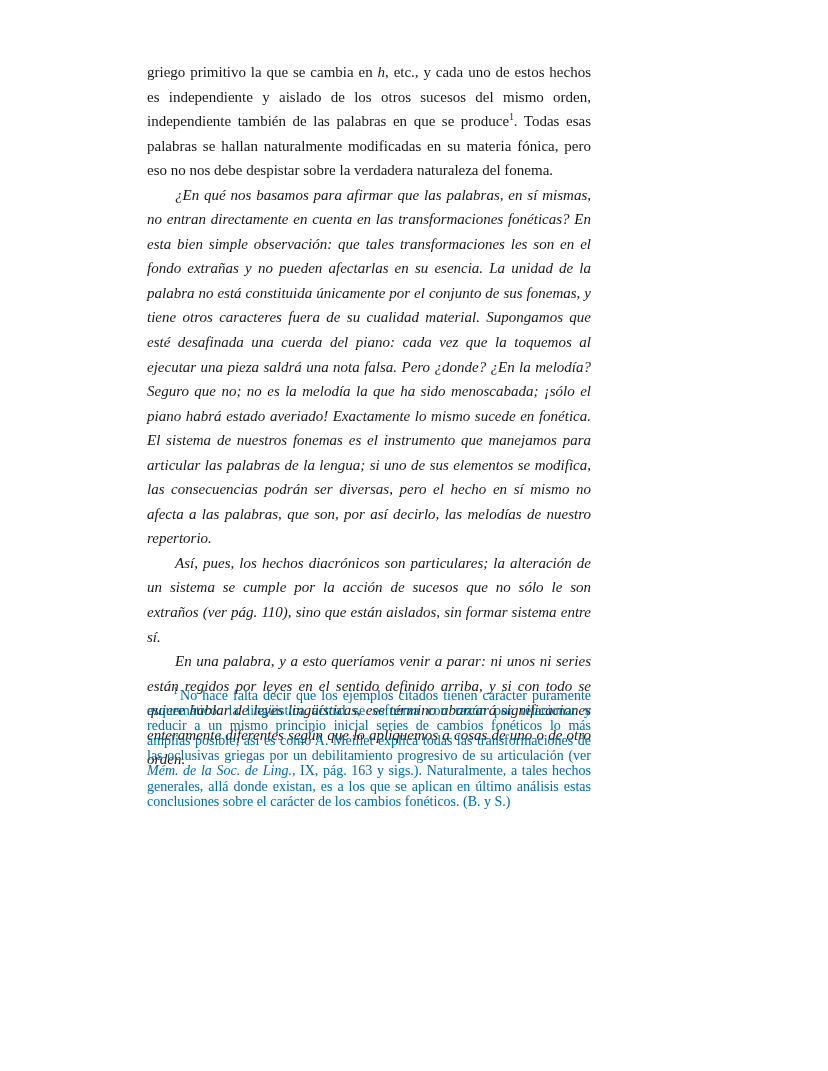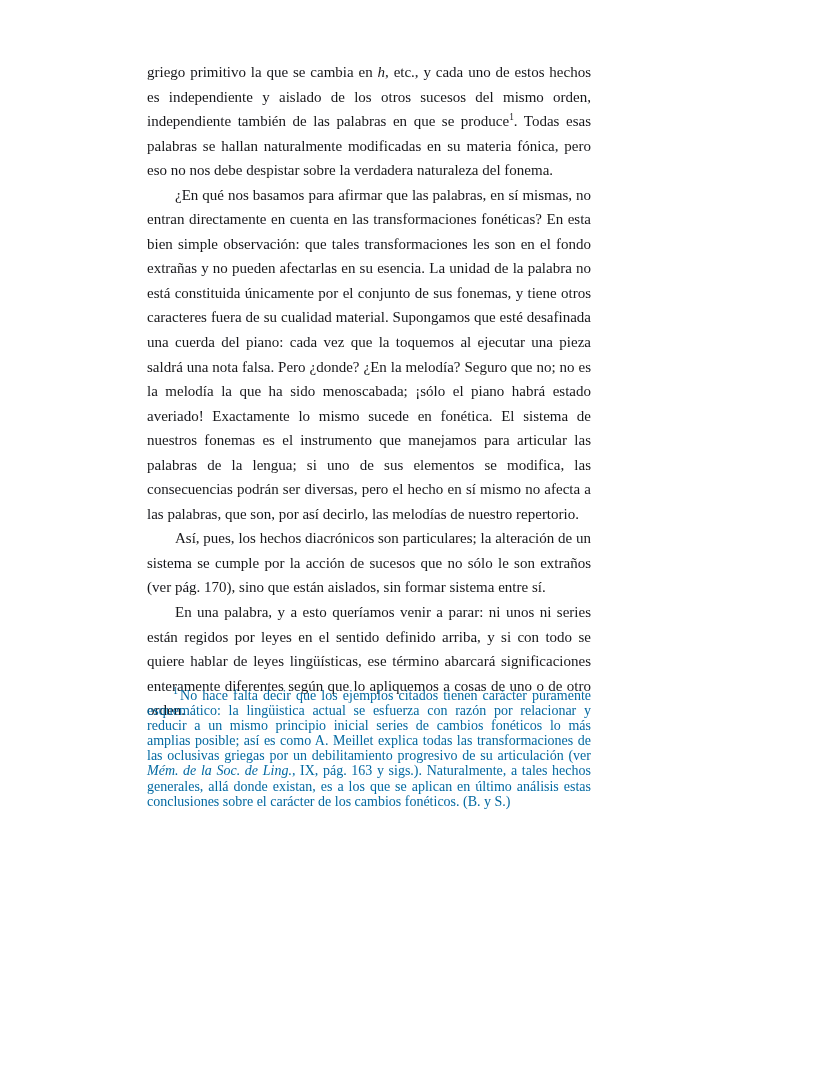--- a/index.html
+++ b/index.html
@@ -54,20 +54,21 @@
     text-align: justify;
     text-justify: inter-word;
     hyphens: manual;
   }
   .body-text p {
     margin: 0;
     text-indent: 0;
   }
   .body-text p.indented {
     text-indent: 28px;
+    font-style: italic;
   }
   .body-text em {
     font-style: italic;
   }
   sup.fn-ref {
     font-size: 0.62em;
     vertical-align: super;
     line-height: 0;
   }
 
@@ -101,21 +102,21 @@
 <body>
 
 <div class="page">
 
   <div class="content-frame">
 
 
     <div class="body-text">
         <p><span>griego primitivo la que se cambia en </span><em>h</em><span>, etc., y cada uno de estos hechos es independiente y aislado de los otros sucesos del mismo orden, independiente también de las palabras en que se produce</span><sup class="fn-ref">1</sup><span>. Todas esas palabras se hallan naturalmente modificadas en su materia fónica, pero eso no nos debe despistar sobre la verdadera naturaleza del fonema.</span></p>
         <p class="indented"><span>¿En qué nos basamos para afirmar que las palabras, en sí mismas, no entran directamente en cuenta en las transformaciones fonéticas? En esta bien simple observación: que tales transformaciones les son en el fondo extrañas y no pueden afectarlas en su esencia. La unidad de la palabra no está constituida únicamente por el conjunto de sus fonemas, y tiene otros caracteres fuera de su cualidad material. Supongamos que esté desafinada una cuerda del piano: cada vez que la toquemos al ejecutar una pieza saldrá una nota falsa. Pero ¿donde? ¿En la melodía? Seguro que no; no es la melodía la que ha sido menoscabada; ¡sólo el piano habrá estado averiado! Exactamente lo mismo sucede en fonética. El sistema de nuestros fonemas es el instrumento que manejamos para articular las palabras de la lengua; si uno de sus elementos se modifica, las consecuencias podrán ser diversas, pero el hecho en sí mismo no afecta a las palabras, que son, por así decirlo, las melodías de nuestro repertorio.</span></p>
-        <p class="indented"><span>Así, pues, los hechos diacrónicos son particulares; la alteración de un sistema se cumple por la acción de sucesos que no sólo le son extraños (ver pág. 170), sino que están aislados, sin formar sistema entre sí.</span></p>
+        <p class="indented"><span>Así, pues, los hechos diacrónicos son particulares; la alteración de un sistema se cumple por la acción de sucesos que no sólo le son extraños (ver pág. 110), sino que están aislados, sin formar sistema entre sí.</span></p>
         <p class="indented"><span>En una palabra, y a esto queríamos venir a parar: ni unos ni series están regidos por leyes en el sentido definido arriba, y si con todo se quiere hablar de leyes lingüísticas, ese término abarcará significaciones enteramente diferentes según que lo apliquemos a cosas de uno o de otro orden.</span></p>
       </div>
 
   </div>
 
   <div class="footnote-block">
     <p><sup class="fn-marker">1</sup><span>No hace falta decir que los ejemplos citados tienen carácter puramente esquemático: la lingüistica actual se esfuerza con razón por relacionar y reducir a un mismo principio inicial series de cambios fonéticos lo más amplias posible; así es como A. Meillet explica todas las transformaciones de las oclusivas griegas por un debilitamiento progresivo de su articulación (ver </span><em>Mém. de la Soc. de Ling.</em><span>, IX, pág. 163 y sigs.). Naturalmente, a tales hechos generales, allá donde existan, es a los que se aplican en último análisis estas conclusiones sobre el carácter de los cambios fonéticos. (B. y S.)</span></p>
   </div>
 
 </div>

